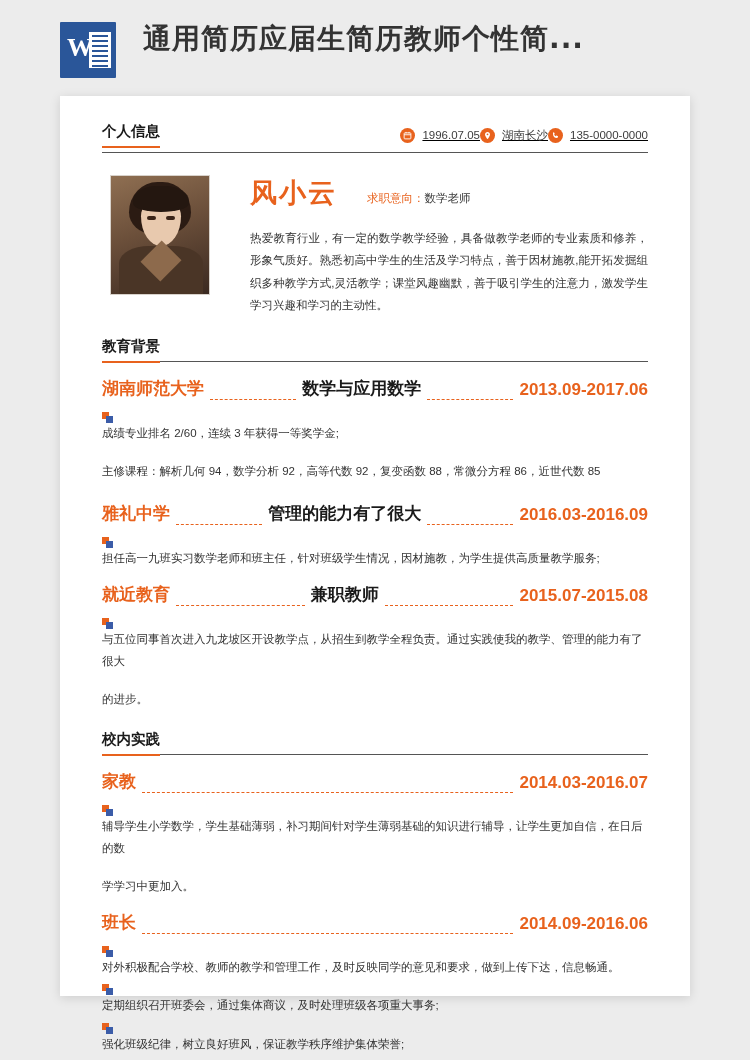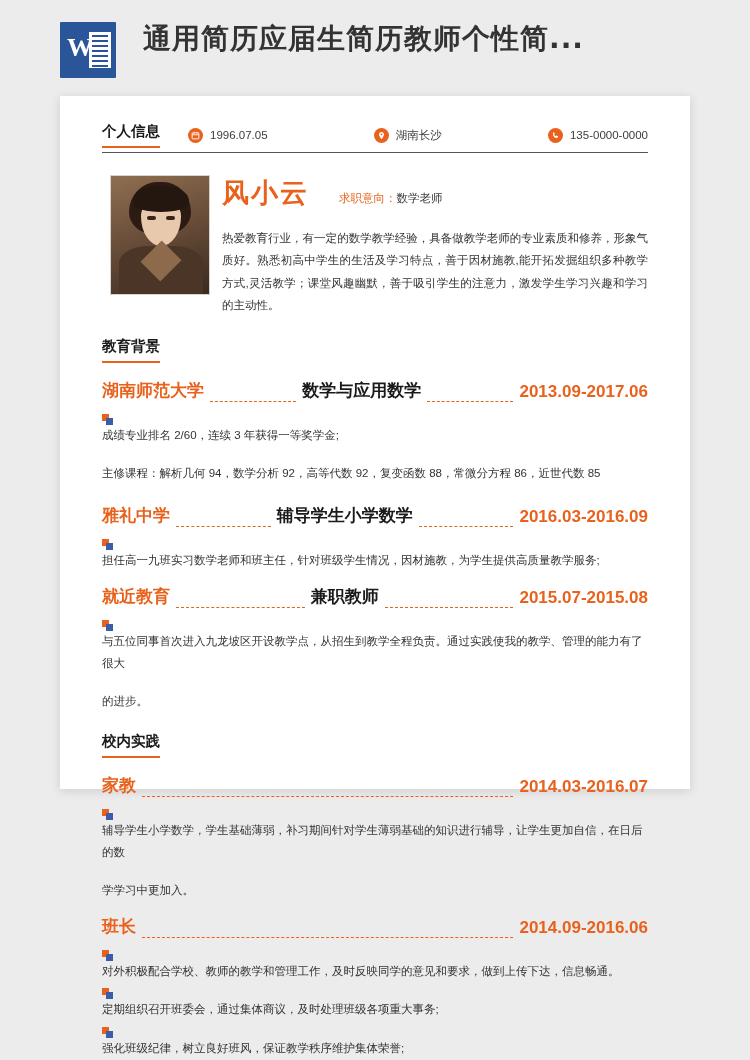--- a/index.html
+++ b/index.html
@@ -66,36 +66,35 @@
     color: #8a8a8a;
     letter-spacing: 1.5px;
     text-align: center;
     padding-left: 6px;
   }
 
   
   .paper {
     position: relative;
     width: 630px;
-    height: 693px;
+    height: 900px;
     margin: 8px auto 0 auto;
     background: #ffffff;
     box-shadow: 0 2px 10px rgba(0,0,0,0.13);
     padding: 0 0;
   }
   .paper-inner { padding: 26px 42px 0 42px; }
 
   
   .sec {
     margin-top: 20px;
   }
   .sec-head {
     display: flex;
-    align-items: flex-start;
-    flex-direction: column;
+    align-items: flex-end;
   }
   .sec-title {
     font-size: 14.5px;
     font-weight: bold;
     color: #1a1a1a;
     padding-bottom: 5px;
     border-bottom: 2.5px solid #e8621d;
     white-space: nowrap;
   }
   .sec-rule {
@@ -112,22 +111,23 @@
   .pinfo-row {
     display: flex;
     align-items: center;
     gap: 0;
   }
   .pinfo-row .sec-title { margin-right: 10px; }
   .pinfo-items {
     display: flex;
     flex: 1 1 auto;
     align-items: center;
-    justify-content: space-between;
+    justify-content: flex-end;
     padding-left: 18px;
+    text-decoration: underline;
   }
   .pinfo-item {
     display: flex;
     align-items: center;
     font-size: 11.5px;
     color: #3c3c3c;
     white-space: nowrap;
   }
   .ic {
     width: 15px; height: 15px;
@@ -194,21 +194,21 @@
     border-radius: 36% 36% 0 0;
   }
   .photo .collar {
     position: absolute; left: 36px; bottom: 18px;
     width: 28px; height: 30px;
     background: #8d6a4c;
     transform: rotate(45deg);
   }
   .profile-right {
     flex: 1 1 auto;
-    padding-left: 12px;
+    padding-left: 40px;
   }
   .name-row {
     display: flex;
     align-items: baseline;
   }
   .name {
     font-size: 27px;
     font-weight: bold;
     color: #e8621d;
     letter-spacing: 2px;
@@ -412,21 +412,21 @@
         </div>
       </div>
     </div>
 
     <div class="sec">
 
       <div class="entry">
         <div class="entry-head">
           <span class="e-org">雅礼中学</span>
           <span class="e-dash"></span>
-          <span class="e-role">辅导学生小学数学</span>
+          <span class="e-role">管理的能力有了很大</span>
           <span class="e-dash"></span>
           <span class="e-date">2016.03-2016.09</span>
         </div>
         <div class="bullets">
           <div class="bullet">
               <span class="dot"></span>
               <span class="txt">担任高一九班实习数学老师和班主任，针对班级学生情况，因材施教，为学生提供高质量教学服务;</span>
             </div>
         </div>
       </div>

